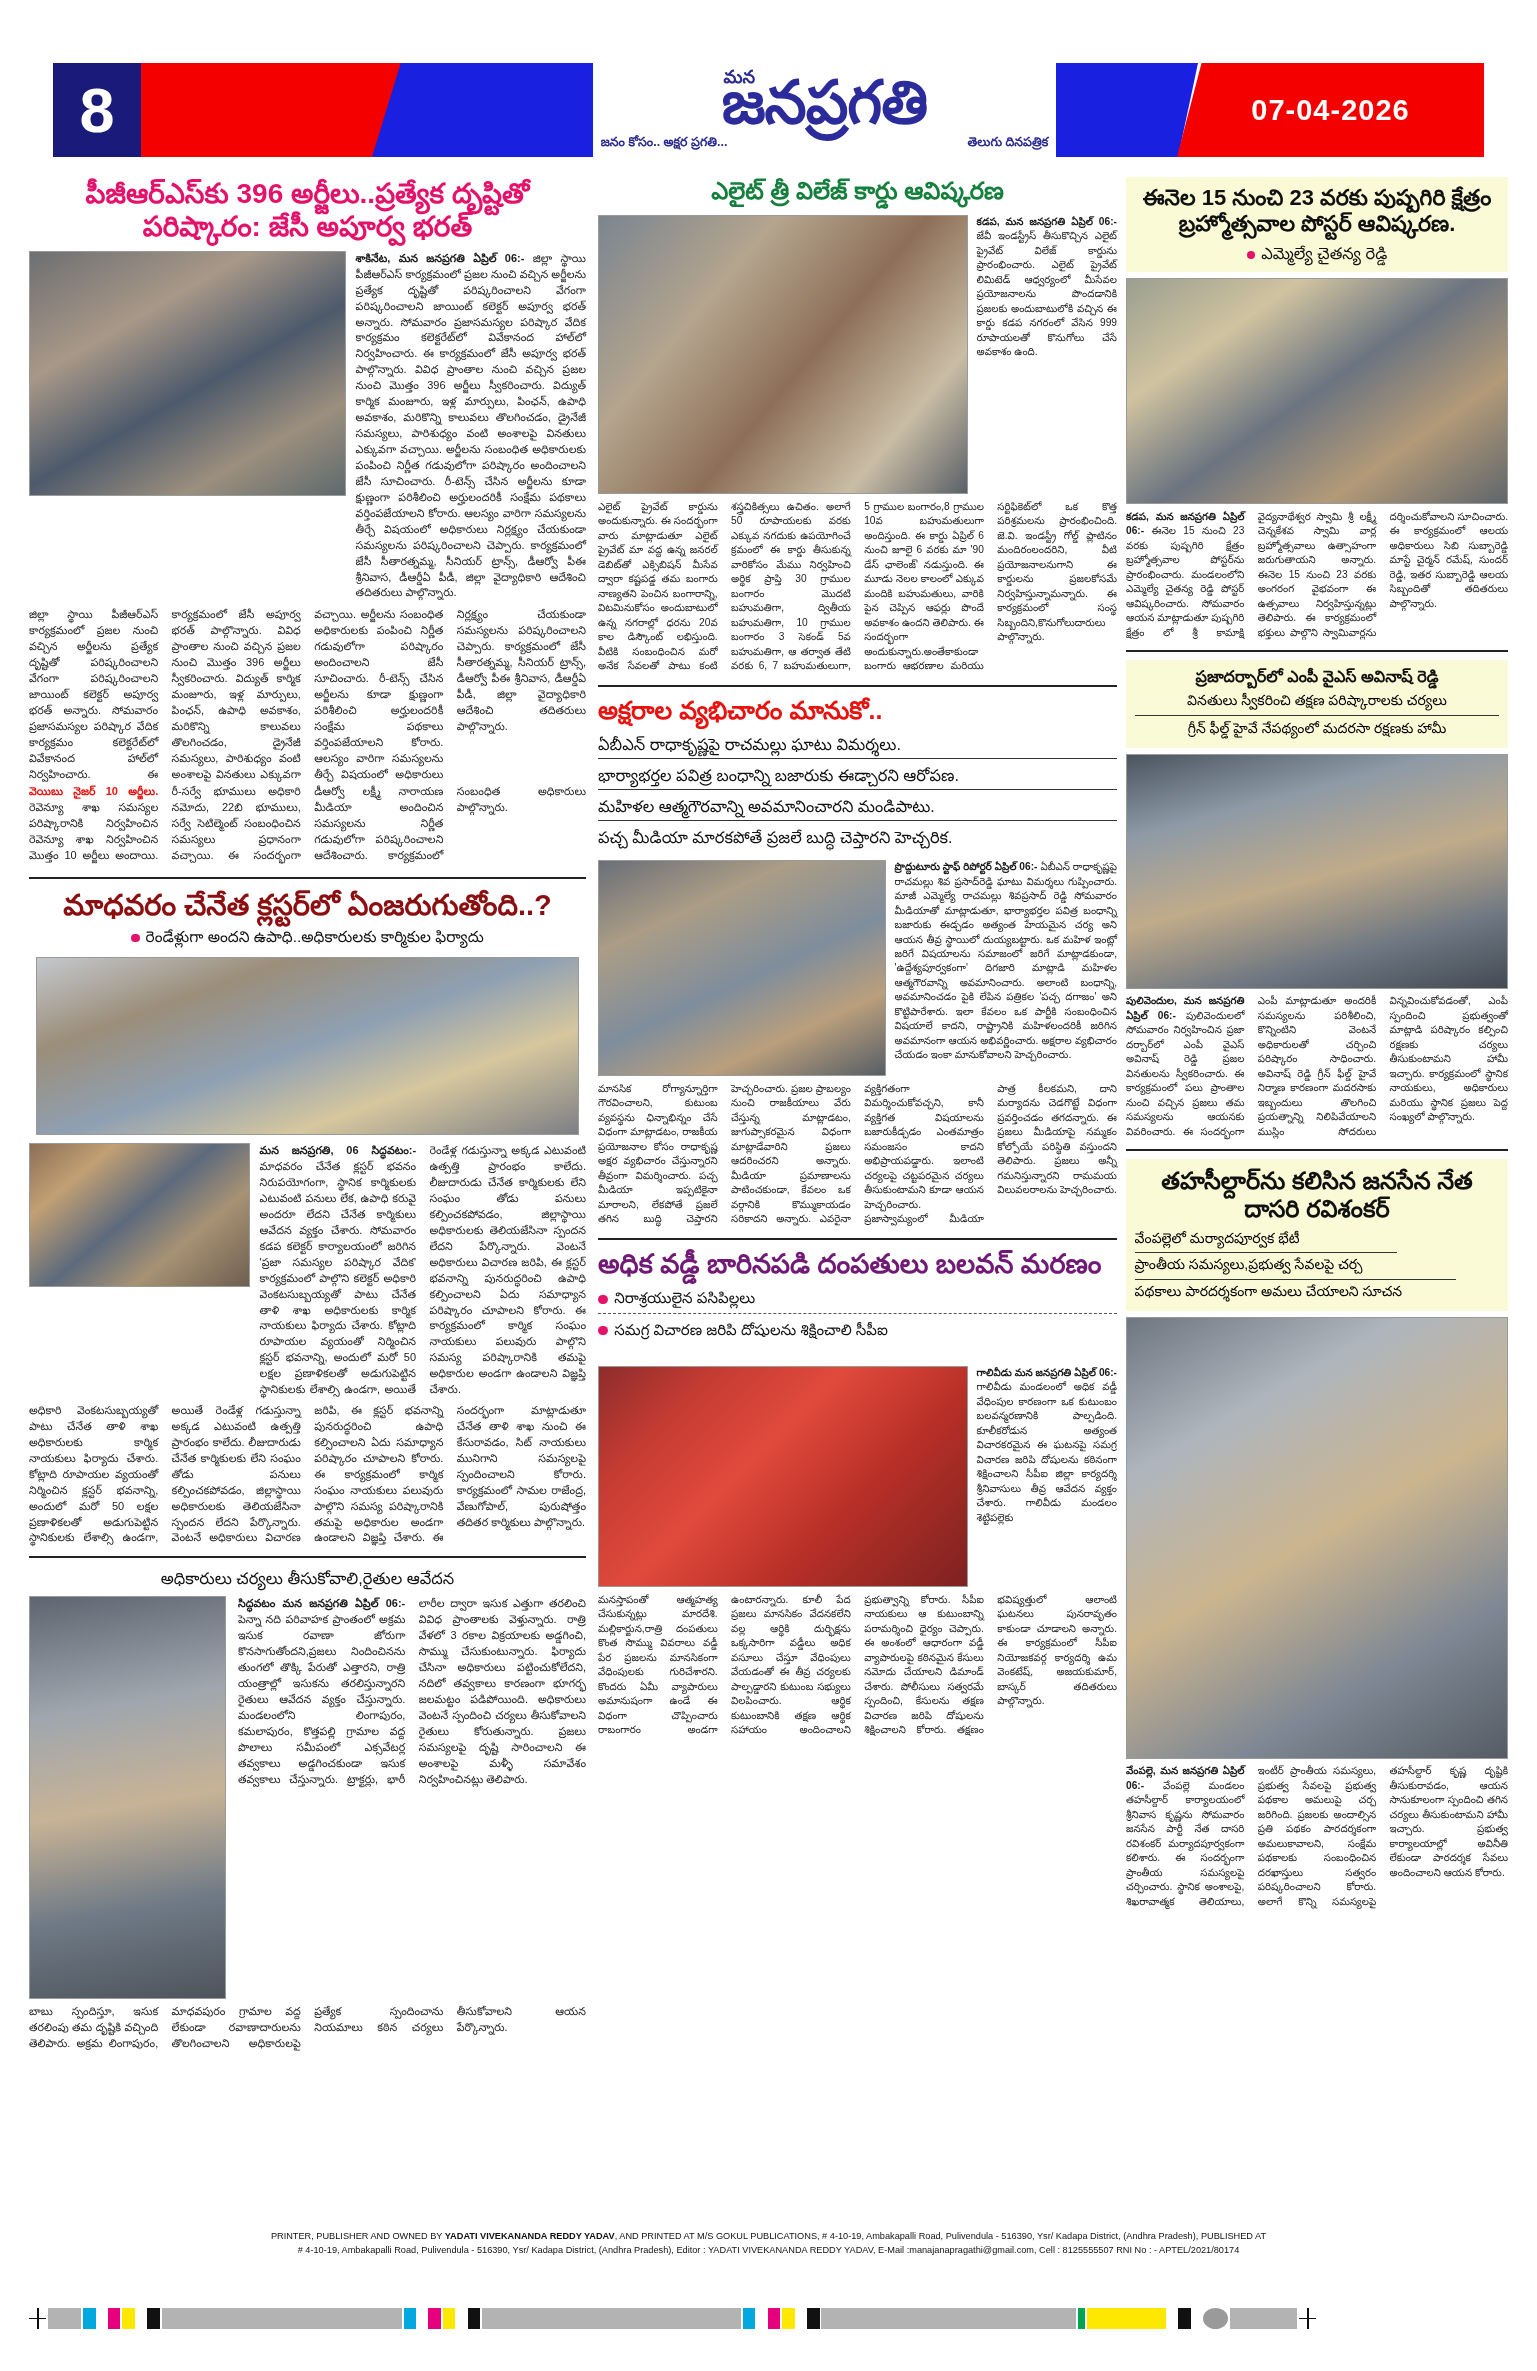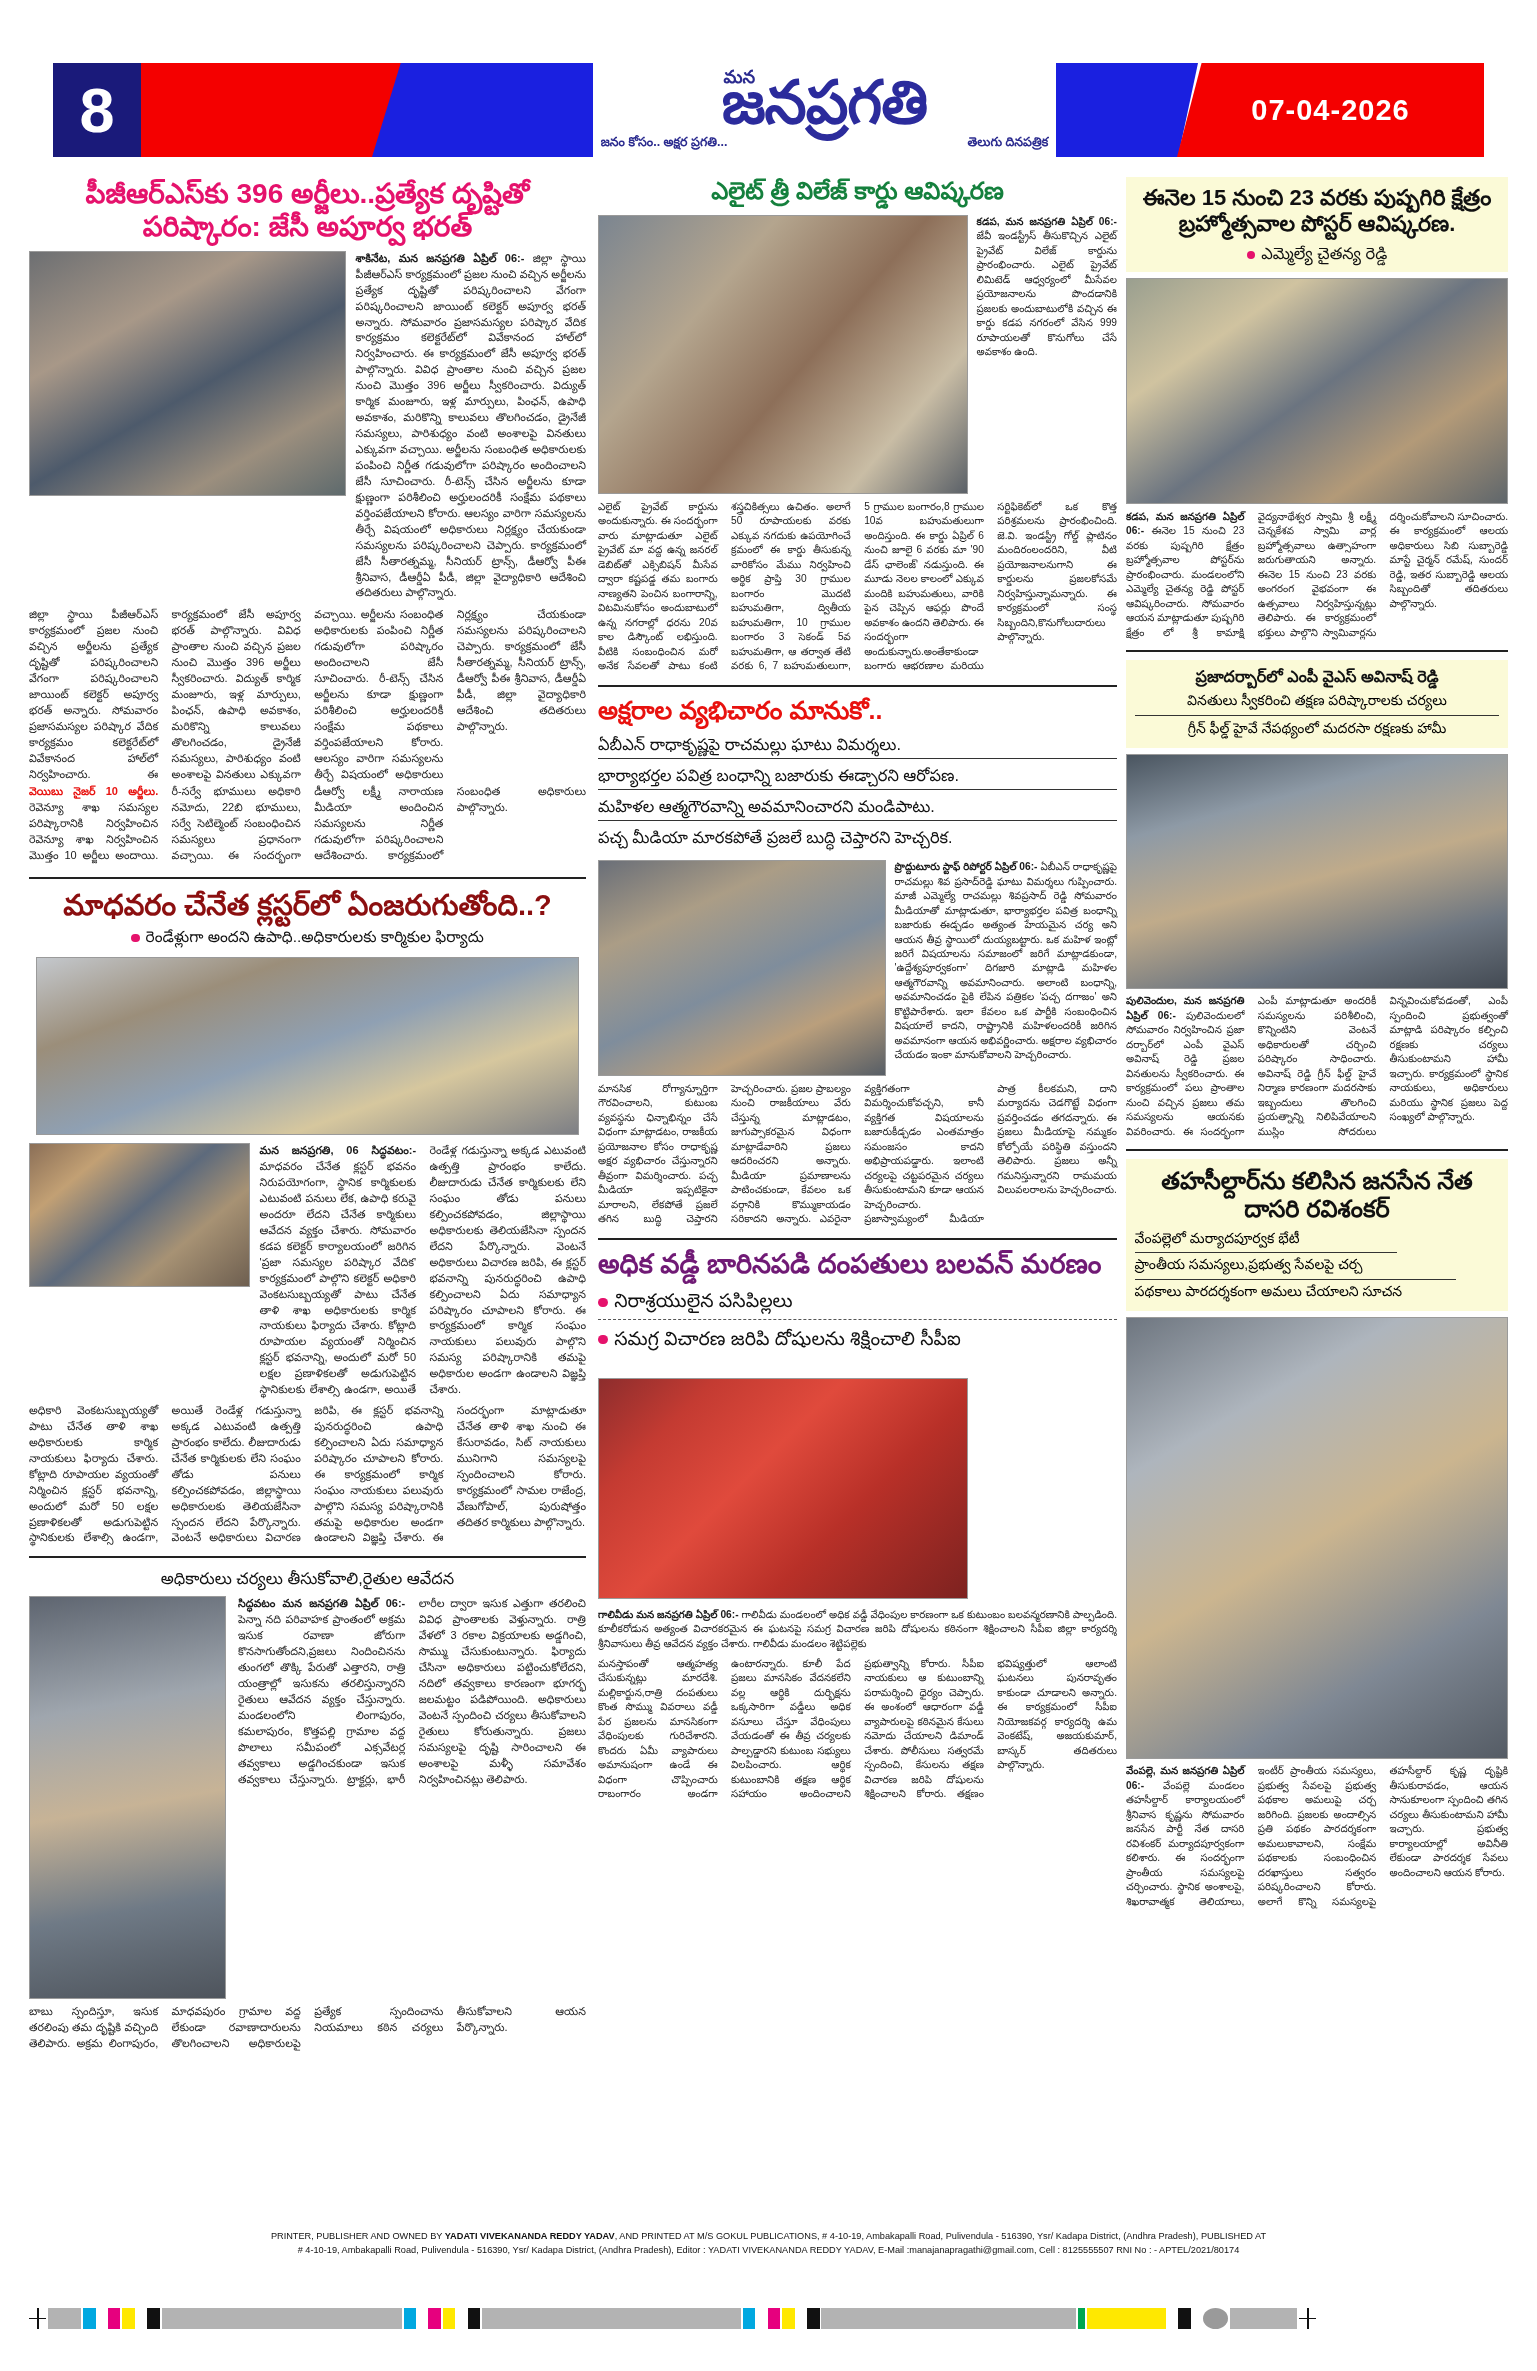--- a/index.html
+++ b/index.html
@@ -89,21 +89,21 @@
   .subhl .dot {
     display: inline-block; width: 8.6px; height: 8.6px; border-radius: 50%;
     background: #e5126c; margin-right: 5.8px; vertical-align: middle;
   }
   .bullet-line {
     font-size: 16.3px; color: #111; line-height: 1.5;
     border-bottom: 1.4px solid #333; padding-bottom: 1.9px; margin-bottom: 3.8px;
   }
   .bullet-line:last-child { border-bottom: none; }
   .bullet-dot-line {
-    font-size: 19px; color: #111; line-height: 1.5; padding-bottom: 2.9px;
+    font-size: 15px; color: #111; line-height: 1.5; padding-bottom: 2.9px;
     border-bottom: 1.4px dashed #555; margin-bottom: 4.8px;
   }
   .bullet-dot-line:last-child { border-bottom: none; }
   .bdot {
     display: inline-block; width: 9.6px; height: 9.6px; border-radius: 50%;
     background: #e5126c; margin-right: 6.7px; vertical-align: middle;
   }
 
   
   .photo {
@@ -294,21 +294,21 @@
     <div>
       <h1 class="hl hl-purple" style="text-align:left; font-size:27px;">అధిక వడ్డీ బారినపడి దంపతులు బలవన్ మరణం</h1>
       <div style="margin-top:6.7px;">
         <div class="bullet-dot-line">
           <span class="bdot"></span><span>నిరాశ్రయులైన పసిపిల్లలు</span>
         </div>
         <div class="bullet-dot-line" style="border-bottom:none;">
           <span class="bdot"></span><span>సమగ్ర విచారణ జరిపి దోషులను శిక్షించాలి సీపీఐ</span>
         </div>
       </div>
-      <div style="display:flex; gap:8.6px; margin-top:22px;flex-direction:column;">
+      <div style="display:flex; gap:8.6px; margin-top:22px;">
         <div class="photo p9" style="width:370px; height:221px;"></div>
         <div style="flex:1;">
           <div class="body-text sm">
             <span class="dateline">గాలివీడు మన జనప్రగతి ఏప్రిల్ 06:-</span>
             <span>గాలివీడు మండలంలో అధిక వడ్డీ వేధింపుల కారణంగా ఒక కుటుంబం బలవన్మరణానికి పాల్పడింది. కూలీకరోడున అత్యంత విచారకరమైన ఈ ఘటనపై సమగ్ర విచారణ జరిపి దోషులను కఠినంగా శిక్షించాలని సీపీఐ జిల్లా కార్యదర్శి శ్రీనివాసులు తీవ్ర ఆవేదన వ్యక్తం చేశారు. గాలివీడు మండలం శెట్టిపల్లెకు</span>
           </div>
         </div>
       </div>
       <div class="body-text sm flow flow-4" style="margin-top:5.8px;">
         <span>మనస్తాపంతో ఆత్మహత్య చేసుకున్నట్లు మారదేశి. మల్లికార్జున,రాత్రి దంపతులు కొంత సొమ్ము వివరాలు వడ్డీ పేర ప్రజలను మానసికంగా వేధింపులకు గురిచేశారని. కొందరు ఏమీ వ్యాపారులు అమానుషంగా ఉండే ఈ విధంగా చొప్పించారు రాబంగారం అండగా ఉంటారన్నారు. కూలీ పేద ప్రజలు మానసికం వేదనకలేని వల్ల ఆర్థికి దుర్భిక్షను ఒక్కసారిగా వడ్డీలు అధిక వసూలు చేస్తూ వేధింపులు వేయడంతో ఈ తీవ్ర చర్యలకు పాల్పడ్డారని కుటుంబ సభ్యులు విలపించారు. ఆర్థిక కుటుంబానికి తక్షణ ఆర్థిక సహాయం అందించాలని ప్రభుత్వాన్ని కోరారు. సీపీఐ నాయకులు ఆ కుటుంబాన్ని పరామర్శించి ధైర్యం చెప్పారు. ఈ అంశంలో ఆధారంగా వడ్డీ వ్యాపారులపై కఠినమైన కేసులు నమోదు చేయాలని డిమాండ్ చేశారు. పోలీసులు సత్వరమే స్పందించి, కేసులను తక్షణ విచారణ జరిపి దోషులను శిక్షించాలని కోరారు. తక్షణం భవిష్యత్తులో ఆలాంటి ఘటనలు పునరావృతం కాకుండా చూడాలని అన్నారు. ఈ కార్యక్రమంలో సీపీఐ నియోజకవర్గ కార్యదర్శి ఉమ వెంకటేష్, అజయకుమార్, బాస్కర్ తదితరులు పాల్గొన్నారు.</span>

